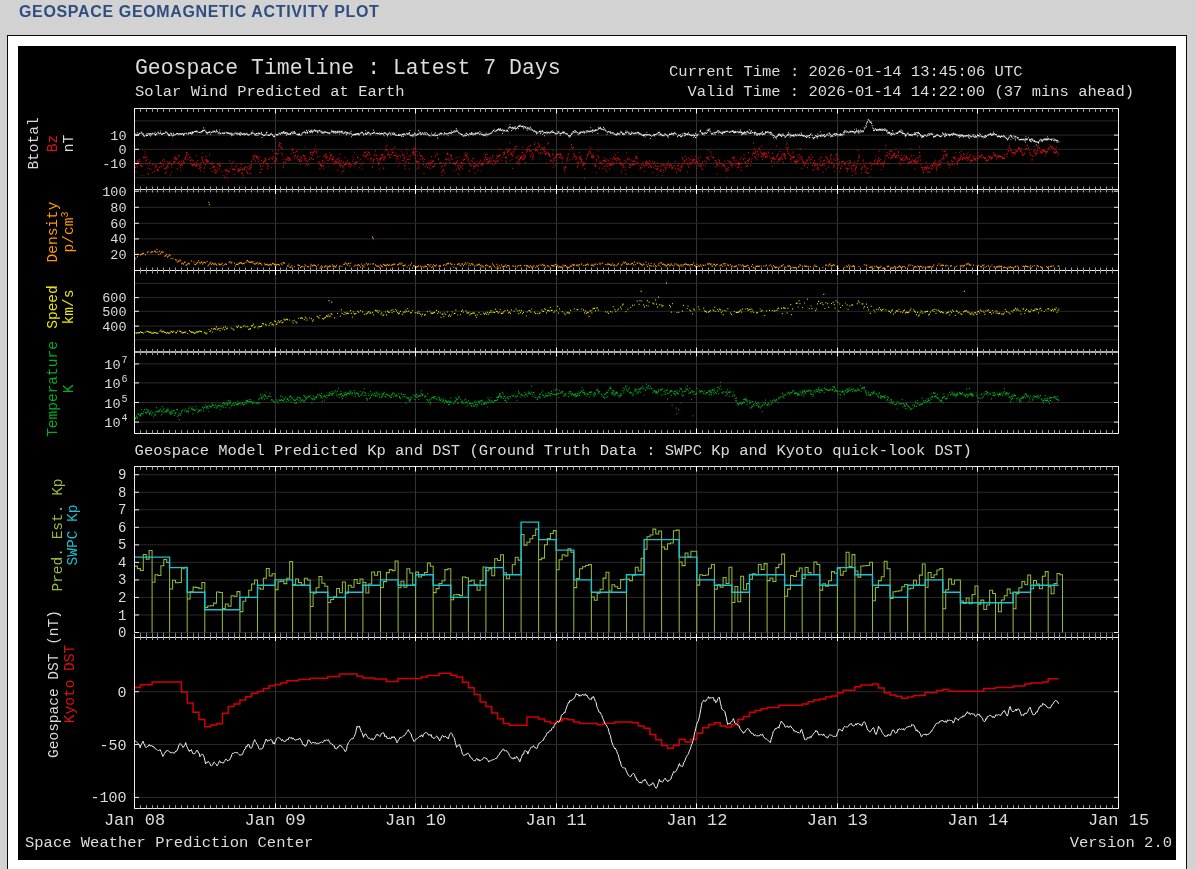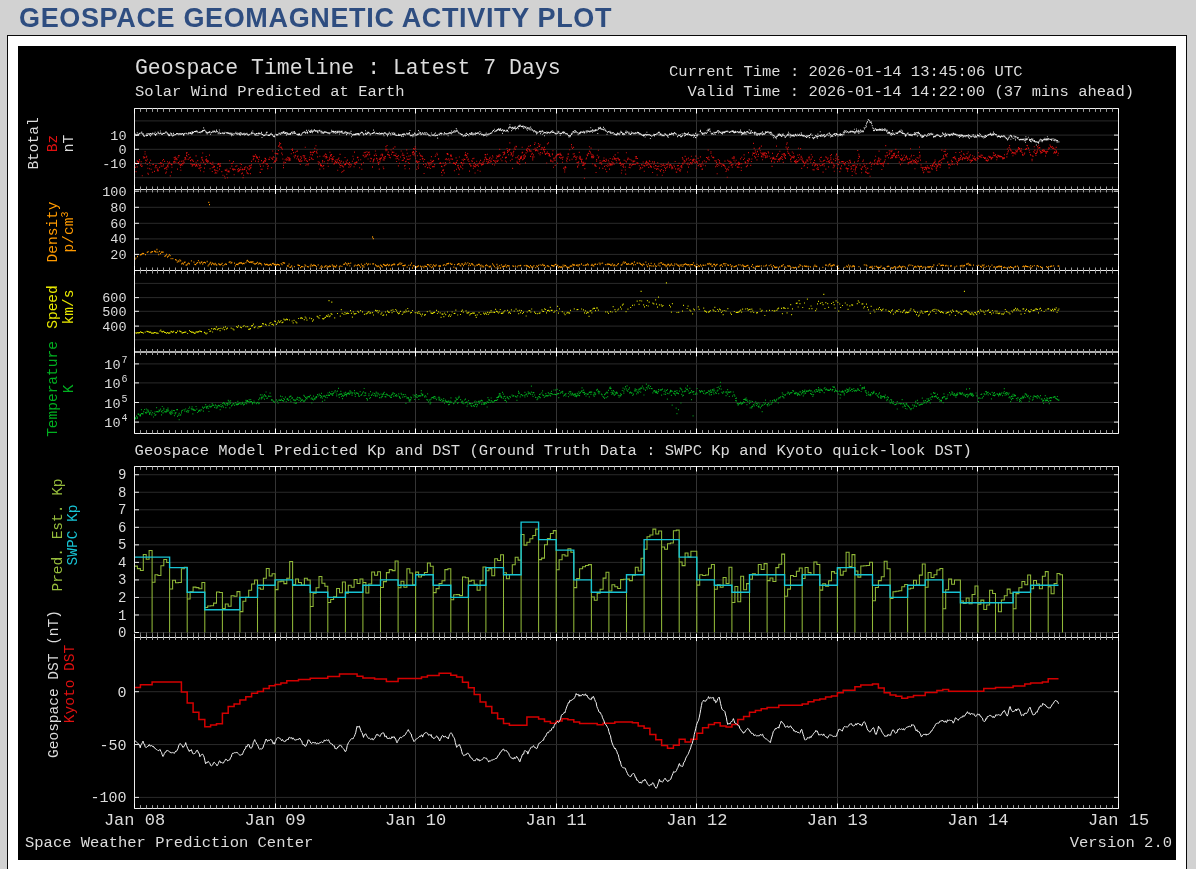--- a/index.html
+++ b/index.html
@@ -1,15 +1,15 @@
 <!DOCTYPE html>
 <html><head><meta charset="utf-8"><style>
 html,body{margin:0;padding:0;width:1196px;height:869px;background:#d2d2d2;overflow:hidden}
 #hdr{position:absolute;left:19px;top:3px;letter-spacing:0.65px;font-family:"Liberation Sans",sans-serif;
-font-weight:bold;font-size:27px;color:#2e4d80;white-space:nowrap;
+font-weight:bold;font-size:16px;color:#2e4d80;white-space:nowrap;
 transform-origin:0 0}
 #box{position:absolute;left:7px;top:35px;width:1178px;height:833px;background:#fff;border:1px solid #0a0a0a}
 #plot{position:absolute;left:10px;top:10px;width:978px;height:814px;background:#000;
 filter:blur(0px)}
 </style></head><body>
 <div id="hdr">GEOSPACE GEOMAGNETIC ACTIVITY PLOT</div>
 <div id="box">
     <div id="plot"><svg width="1158" height="814" viewBox="0 0 1158 814" xmlns="http://www.w3.org/2000/svg" font-family="Liberation Mono, monospace">
         <rect width="1158" height="814" fill="#000"></rect>
         <path d="M257.50 62.50V143.50M257.50 143.50V224.50M257.50 224.50V306.00M257.50 306.00V387.50M257.50 420.50V591.50M257.50 591.50V762.50M397.50 62.50V143.50M397.50 143.50V224.50M397.50 224.50V306.00M397.50 306.00V387.50M397.50 420.50V591.50M397.50 591.50V762.50M538.50 62.50V143.50M538.50 143.50V224.50M538.50 224.50V306.00M538.50 306.00V387.50M538.50 420.50V591.50M538.50 591.50V762.50M678.50 62.50V143.50M678.50 143.50V224.50M678.50 224.50V306.00M678.50 306.00V387.50M678.50 420.50V591.50M678.50 591.50V762.50M819.50 62.50V143.50M819.50 143.50V224.50M819.50 224.50V306.00M819.50 306.00V387.50M819.50 420.50V591.50M819.50 591.50V762.50M959.50 62.50V143.50M959.50 143.50V224.50M959.50 224.50V306.00M959.50 306.00V387.50M959.50 420.50V591.50M959.50 591.50V762.50" stroke="#343434" fill="none"></path>

